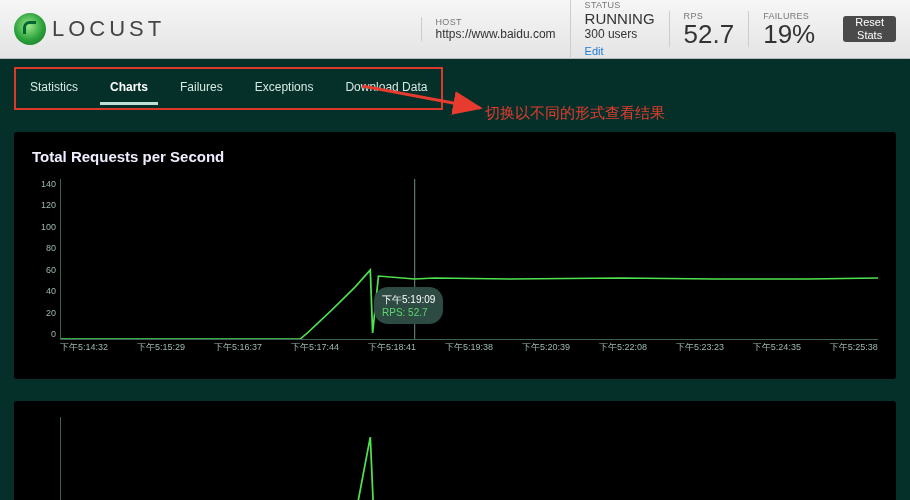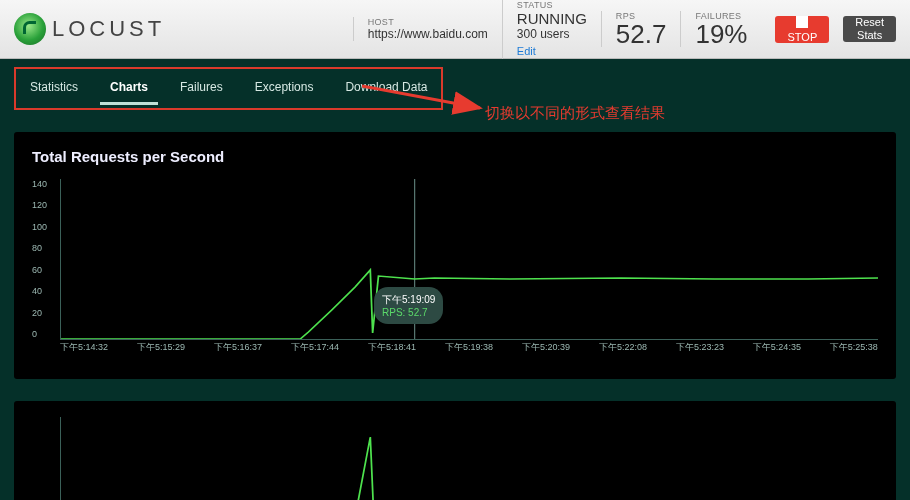--- a/index.html
+++ b/index.html
@@ -22,21 +22,21 @@
   .btn.reset{background:#4a4a4a;line-height:1.2}
   .main{padding:0 14px}
   .tabbar{display:flex;gap:12px;margin:8px 0 0;border:2px solid #d93a2b;width:fit-content;padding:3px 4px;position:relative}
   .tab{padding:8px 10px;font-size:12px;color:#d6e8e3;cursor:pointer}
   .tab.active{font-weight:600;border-bottom:3px solid #bfe0d7;color:#fff}
   .annot{position:absolute;color:#e73b2f;font-size:15px;left:485px;top:104px}
   .arrow{position:absolute;left:362px;top:80px}
   .panel{background:#000000;border-radius:3px;margin-top:22px;padding:16px 18px 20px}
   .panel h3{margin:0 0 14px;font-size:15px;font-weight:600;color:#eef}
   .chart{position:relative;height:180px;margin-left:28px}
-  .yaxis{position:absolute;left:-28px;top:0;height:160px;display:flex;flex-direction:column;justify-content:space-between;font-size:9px;color:#9cb8b2;width:24px}
+  .yaxis{position:absolute;left:-28px;top:0;height:160px;display:flex;flex-direction:column;justify-content:space-between;align-items:flex-end;font-size:9px;color:#9cb8b2;width:24px}
   .plot{position:absolute;left:0;top:0;right:0;height:160px;border-left:1px solid #3b6159;border-bottom:1px solid #3b6159}
   .xaxis{position:absolute;left:0;top:162px;right:0;display:flex;justify-content:space-between;font-size:9px;color:#9cb8b2}
   .tooltip{position:absolute;background:#2d4a43;padding:6px 8px;font-size:10px;border-radius:14px}
   .tooltip .tval{color:#5bd96a}
   .chart2{position:relative;height:100px;margin-left:28px;overflow:hidden}
 </style>
 </head>
 <body>
 
 <div class="header">
@@ -56,24 +56,20 @@
     <a href="#">Edit</a>
   </div>
   <div class="stat">
     <div class="lbl">RPS</div>
     <div class="big">52.7</div>
   </div>
   <div class="stat">
     <div class="lbl">FAILURES</div>
     <div class="big">19%</div>
   </div>
-  <button class="btn stop">
-    <span class="sq"></span>
-    <span>STOP</span>
-  </button>
   <button class="btn reset">
     <span style="white-space:pre">Reset
 Stats</span>
   </button>
 </div>
 
 <div class="main">
   <div class="tabbar">
     <div class="tab">Statistics</div>
     <div class="tab active">Charts</div>

